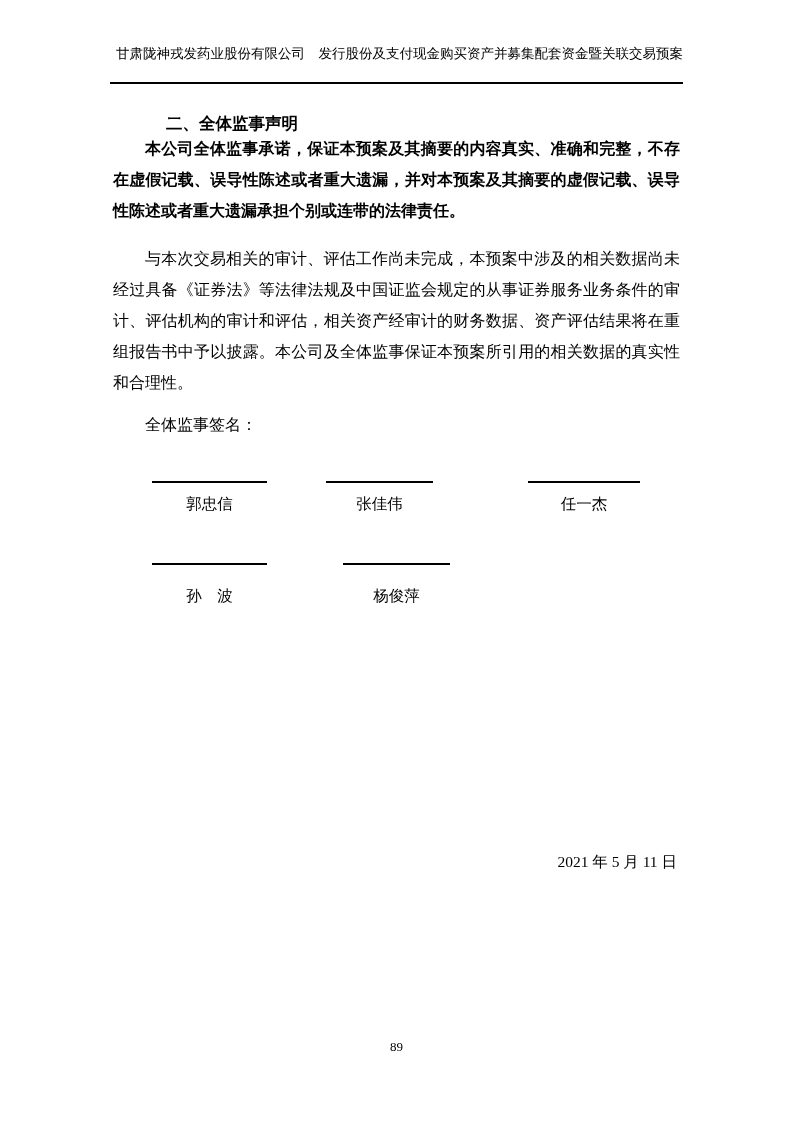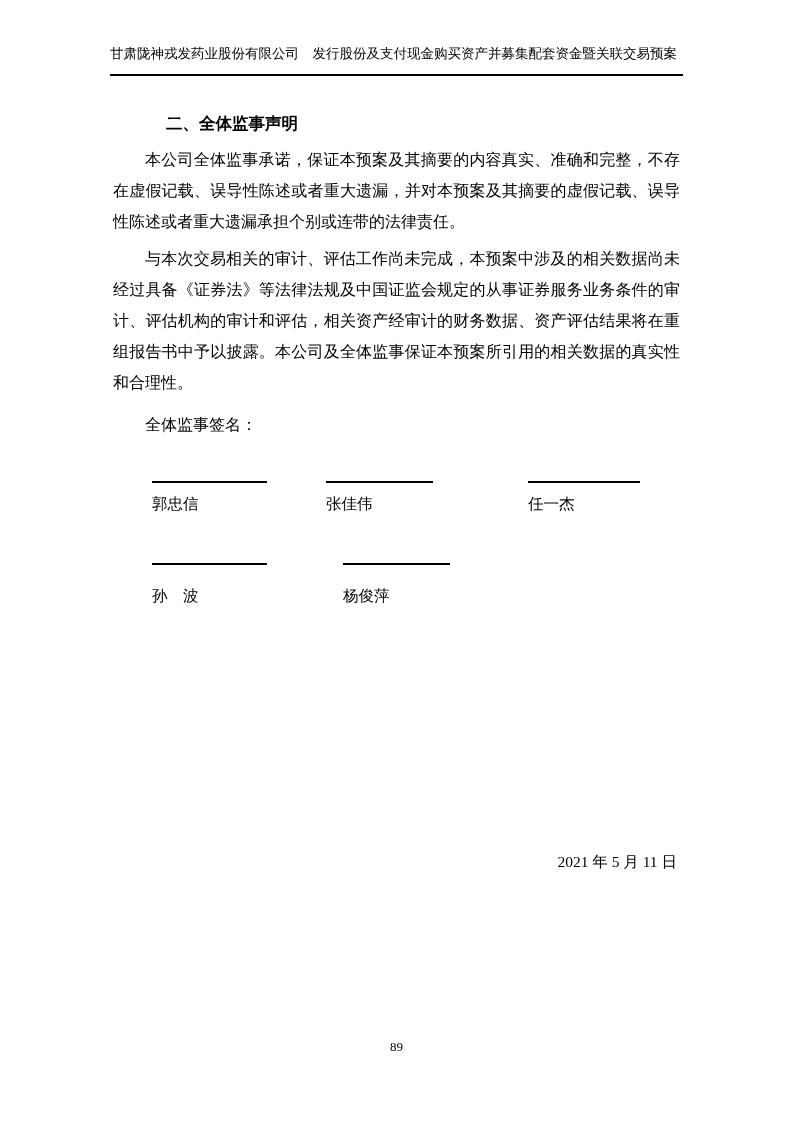--- a/index.html
+++ b/index.html
@@ -10,24 +10,24 @@
     background: #ffffff;
     color: #000000;
     font-family: "Liberation Serif", "DejaVu Serif", serif;
     overflow: hidden;
   }
   .header {
     position: absolute;
     top: 46px;
     left: 110px;
     width: 573px;
-    text-align: left;
+    text-align: right;
     font-size: 13.5px;
     line-height: 16px;
-    padding-bottom: 12px;
+    padding-bottom: 20px;
     border-bottom: 2px solid #000000;
     white-space: nowrap;
   }
   .section-title {
     position: absolute;
     top: 94px;
     left: 113px;
     width: 567px;
     margin: 17px;
     font-size: 16.5px;
@@ -39,32 +39,32 @@
     position: absolute;
     left: 113px;
     width: 567px;
     margin: 0;
     font-size: 16px;
     line-height: 31px;
     text-align: justify;
     text-justify: inter-ideograph;
     text-indent: 2em;
   }
-  .p1 { top: 144px; }
+  .p1 { top: 133px; font-weight: bold; }
   .p2 { top: 243px; }
   .sig-label {
     position: absolute;
     top: 413px;
     left: 145px;
     font-size: 16px;
     line-height: 24px;
   }
   .sig {
     position: absolute;
-    text-align: left;
+    text-align: center;
   }
   .sig-line {
     border-top: 2px solid #000000;
     height: 0;
   }
   .sig-name {
     margin-top: 11px;
     font-size: 15.5px;
     line-height: 20px;
     white-space: pre;

